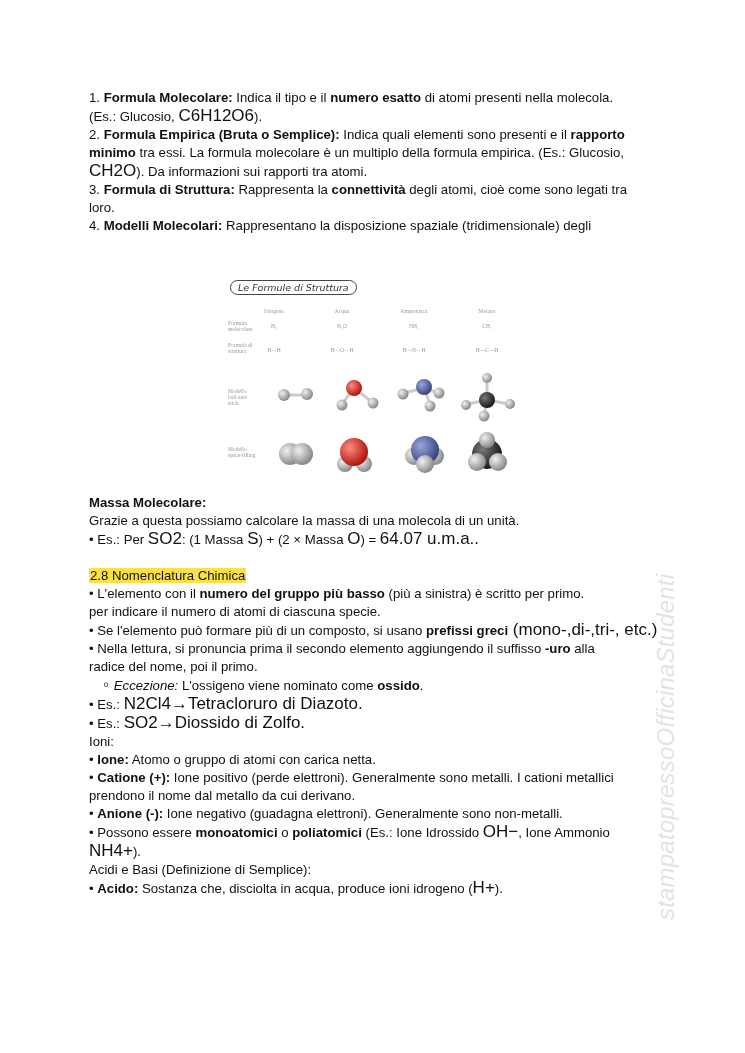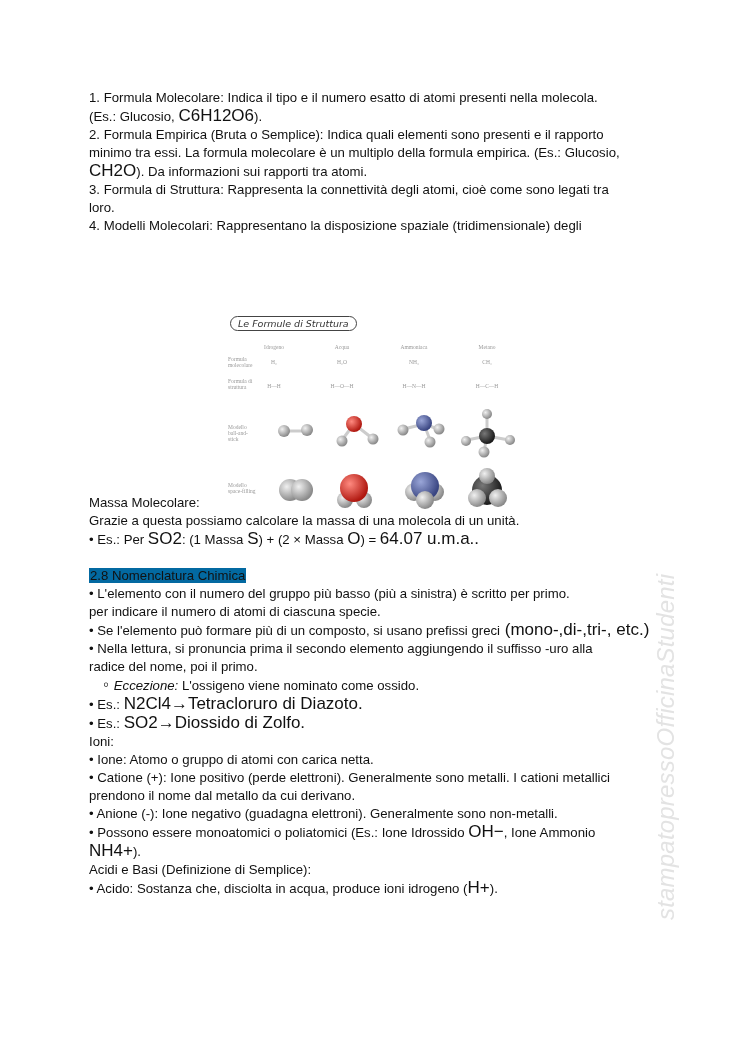--- a/index.html
+++ b/index.html
@@ -1,25 +1,25 @@
 <!DOCTYPE html>
 <html><head>
 <meta charset="utf-8">
 <style>
   html, body { margin:0; padding:0; background:#ffffff; }
   body { width:745px; height:1053px; position:relative; overflow:hidden;
          font-family:"Liberation Sans", sans-serif; color:#111; }
   .page { position:absolute; left:89px; top:89px; width:570px; font-size:13.2px; line-height:18px; }
   .line { white-space:nowrap; display:block; }
   .sm { font-size:17px; }
-  b { font-weight:normal; }
+  b { font-weight:bold; }
   .gap { height:18px; }
-  .hl { background:#0369a1; padding:0 1px; }
+  .hl { background:#fde047; padding:0 1px; }
   .indent { padding-left:14px; }
-  .fig { position:absolute; left:222px; top:276px; width:300px; height:200px;margin-top:36px; }
+  .fig { position:absolute; left:222px; top:276px; width:300px; height:200px; }
   .fig-title { position:absolute; left:8px; top:4px; border:1.2px solid #444; border-radius:9px;
                padding:1px 7px; font-family:"DejaVu Sans", sans-serif; font-style:italic;
                font-size:9.5px; color:#333; white-space:nowrap; }
   .fig-lbl { position:absolute; font-family:"Liberation Serif", serif; font-size:5.5px; color:#999; line-height:6px; }
   .fig-col { position:absolute; font-family:"Liberation Serif", serif; font-size:5.5px; color:#999; text-align:center; width:40px; }
   .wm { position:absolute; left:652px; top:920px; transform-origin:0 0; transform:rotate(-90deg);
         font-family:"Liberation Sans", sans-serif; font-style:italic; font-size:24px; color:#e3e3e3;
         white-space:nowrap; letter-spacing:0.2px; }
 </style>
 </head>

